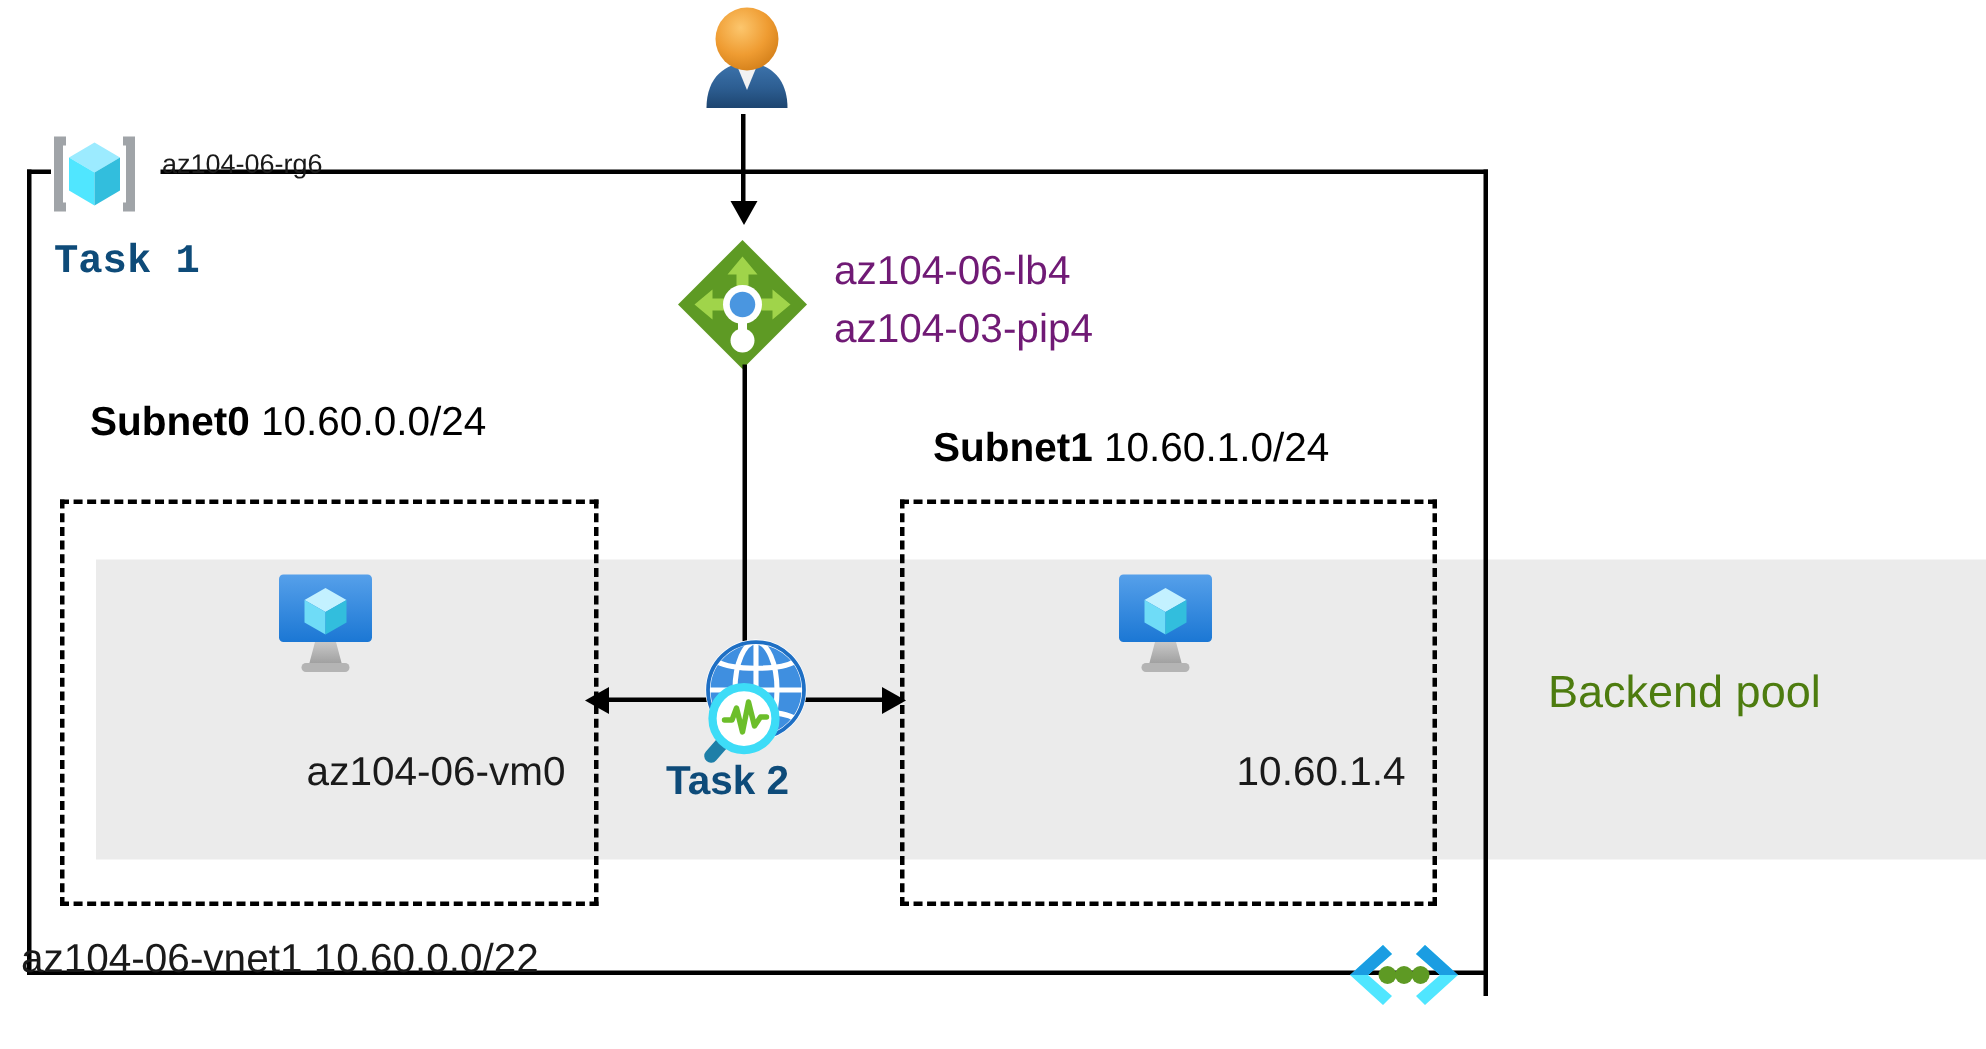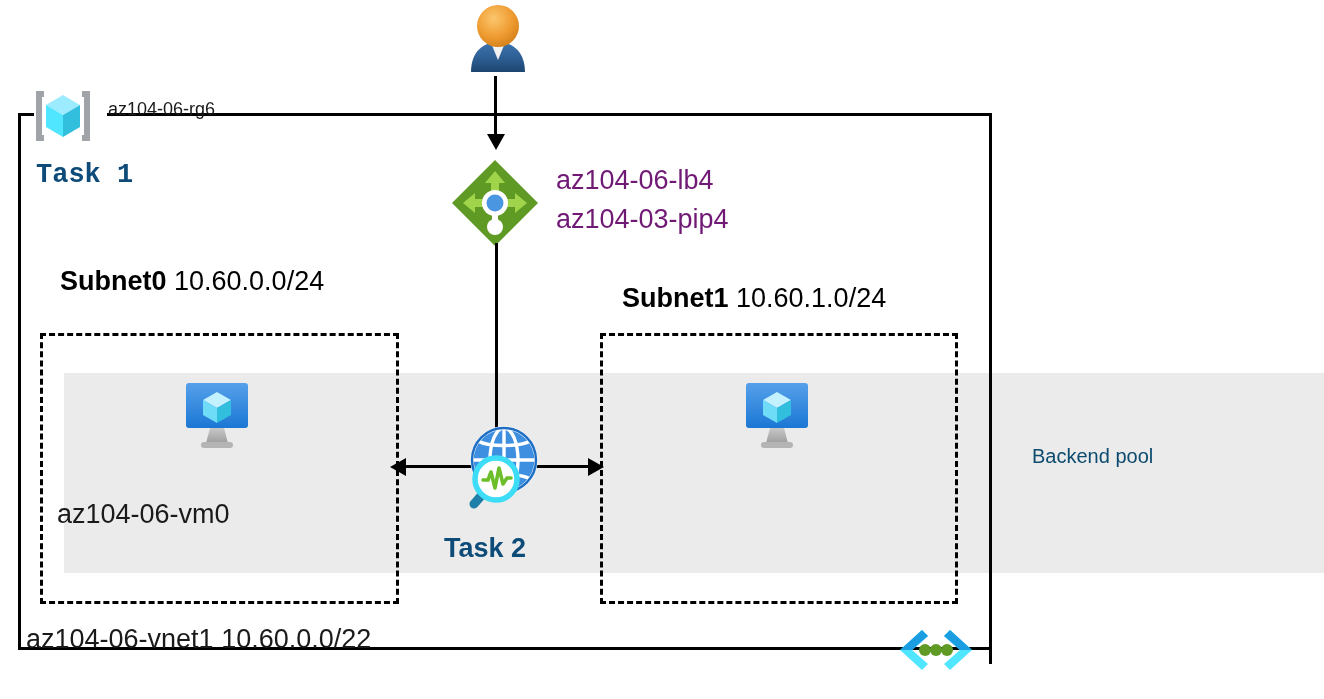--- a/index.html
+++ b/index.html
@@ -26,22 +26,22 @@
     left: 64px;
     top: 373px;
     width: 1260px;
     height: 200px;
     background: #ebebeb;
   }
   .backend-label {
     left: 1032px;
     top: 445px;
     width: 290px;
-    font-size: 20px;
-    color: #0c4a6e;
+    font-size: 30px;
+    color: #4d7c0f;
     white-space: nowrap;
   }
 
   
   .rg-border-top-left {
     left: 18px;
     top: 113px;
     width: 16px;
     height: 3px;
     background: #000000;
@@ -92,21 +92,21 @@
     left: 36px;
     top: 160px;
     font-size: 27px;
     font-weight: bold;
     color: #0e4b79;
     white-space: nowrap;
     font-family: Liberation Mono, monospace;
   }
   .task2-label {
     left: 444px;
-    top: 533px;
+    top: 505px;
     font-size: 27px;
     font-weight: bold;
     color: #0e4b79;
     white-space: nowrap;
   }
 
   
   .user-icon {
     left: 462px;
     top: 2px;
@@ -185,21 +185,21 @@
     width: 74px;
     height: 72px;
   }
   .vm0-icon { left: 180px; top: 381px; }
   .vm1-icon { left: 740px; top: 381px; }
 
   .vm-text {
     font-size: 27px;
     color: #1a1a1a;
     line-height: 38px;
-    text-align: left;
+    text-align: right;
     white-space: nowrap;
   }
   .vm0-text { left: 57px;  top: 495px; width: 320px; }
   .vm1-text { left: 617px; top: 495px; width: 320px; }
 
   
   .watcher-icon {
     left: 452px;
     top: 420px;
     width: 96px;
@@ -226,21 +226,21 @@
     left: 588px;
     top: 458px;
     width: 0; height: 0;
     border-top: 9px solid transparent;
     border-bottom: 9px solid transparent;
     border-left: 16px solid #000000;
   }
 
   
   .vnet-label {
-    left: 26px;
+    left: 14px;
     top: 624px;
     font-size: 27px;
     color: #1a1a1a;
     white-space: nowrap;
   }
   .vnet-icon {
     left: 896px;
     top: 628px;
     width: 80px;
     height: 44px;
@@ -374,20 +374,21 @@
       </defs>
       <rect x="6" y="2" width="62" height="45" rx="3" fill="url(#screenGrad1)"></rect>
       <path d="M30 47 L44 47 L48 62 L26 62 Z" fill="url(#standGrad1)"></path>
       <rect x="21" y="61" width="32" height="6" rx="3" fill="#b4b4b4"></rect>
       <polygon points="37,11 51,19 37,27 23,19" fill="#c3f1ff"></polygon>
       <polygon points="23,19 37,27 37,42 23,34" fill="#6fdcf7"></polygon>
       <polygon points="51,19 37,27 37,42 51,34" fill="#32bedd"></polygon>
     </svg>
   </div>
   <div class="abs vm-text vm1-text">
+    <div>10.60.1.4</div>
   </div>
 
   <div class="abs harrow-line"></div>
   <div class="abs harrow-left"></div>
   <div class="abs harrow-right"></div>
 
   <div class="abs watcher-icon">
     <svg viewBox="0 0 96 100" width="96" height="100">
 
       <g>

